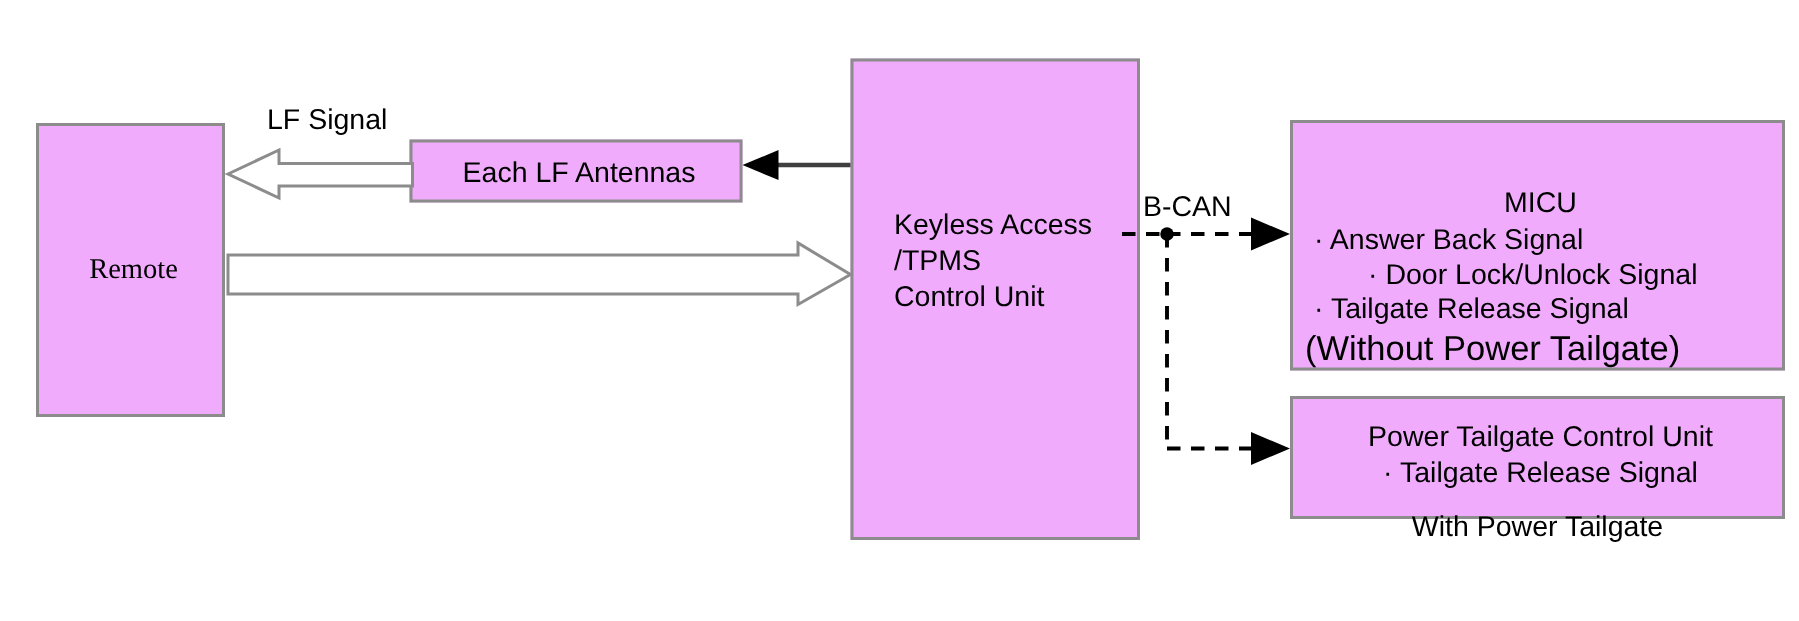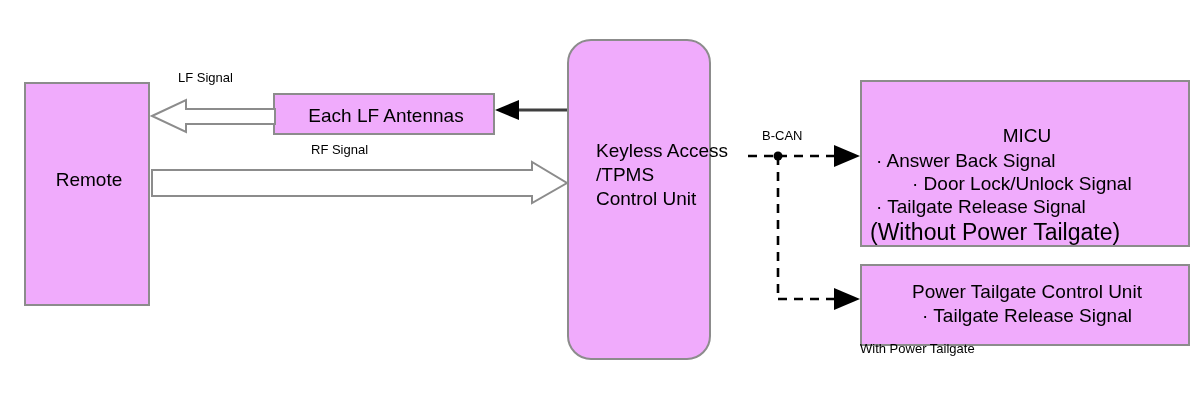--- a/index.html
+++ b/index.html
@@ -26,49 +26,49 @@
   .box-label {
     position: absolute;
     color: #000000;
     white-space: pre;
     line-height: 1.26;
   }
   .edge-label {
     position: absolute;
     color: #000000;
     white-space: pre;
-    font-size: 13px;
+    font-size: 19px;
     line-height: 1.2;
   }
   .svg-layer {
     position: absolute;
     left: 0;
     top: 0;
     width: 1199px;
     height: 414px;
     overflow: visible;
   }
   .t-center { text-align: center; }
   .t-left { text-align: left; }
-  .t-right { text-align: left; }
+  .t-right { text-align: center; }
 </style>
 </head>
 <body>
 
 <div id="diagram-root">
 
-  <div class="node-box" style="left:24px; top:82px; width:126px; height:224px;">
+  <div class="node-box" style="left:24px; top:82px; width:126px; height:196px;font-family:Liberation Serif, serif;">
     <div class="box-label t-center" style="left:0; top:84px; width:126px; font-size:19px;">Remote</div>
   </div>
 
   <div class="node-box" style="left:273px; top:93px; width:222px; height:42px;">
     <div class="box-label t-center" style="left:0; top:9px; width:222px; font-size:19px;">Each LF Antennas</div>
   </div>
 
-  <div class="node-box" style="left:567px; top:39px; width:144px; height:321px;border-radius:24px;">
+  <div class="node-box" style="left:567px; top:39px; width:193px; height:321px;">
     <div class="box-label t-left" style="left:27px; top:98px; width:160px; font-size:19px;">Keyless Access
 /TPMS
 Control Unit</div>
   </div>
 
   <div class="node-box" style="left:860px; top:80px; width:330px; height:167px;">
     <div class="box-label t-center" style="left:0; top:21px; width:330px; font-size:19px;margin-top:21px;">MICU</div>
     <div class="box-label t-left" style="left:14px; top:67px; width:310px; font-size:19px;">· Answer Back Signal</div>
     <div class="box-label t-left" style="left:14px; top:90px; width:310px; font-size:19px;margin-left:36px;">· Door Lock/Unlock Signal</div>
     <div class="box-label t-left" style="left:14px; top:113px; width:310px; font-size:19px;">· Tailgate Release Signal</div>
@@ -97,19 +97,18 @@
     <polygon points="860,156 834,145 834,167" fill="#000000"></polygon>
 
     <line x1="778" y1="156" x2="778" y2="299" stroke="#000000" stroke-width="2.6" stroke-dasharray="9,7"></line>
 
     <line x1="778" y1="299" x2="838" y2="299" stroke="#000000" stroke-width="2.6" stroke-dasharray="9,7"></line>
     <polygon points="860,299 834,288 834,310" fill="#000000"></polygon>
   </svg>
 
   <div class="edge-label t-left" style="left:178px; top:70px; width:140px;">LF Signal</div>
 
-  <div class="edge-label t-left" style="left:311px; top:142px; width:140px;">RF Signal</div>
 
   <div class="edge-label t-left" style="left:762px; top:128px; width:110px;">B-CAN</div>
 
   <div class="edge-label t-right" style="left:860px; top:341px; width:330px;">With Power Tailgate</div>
 
 </div>
 
 </body></html>

